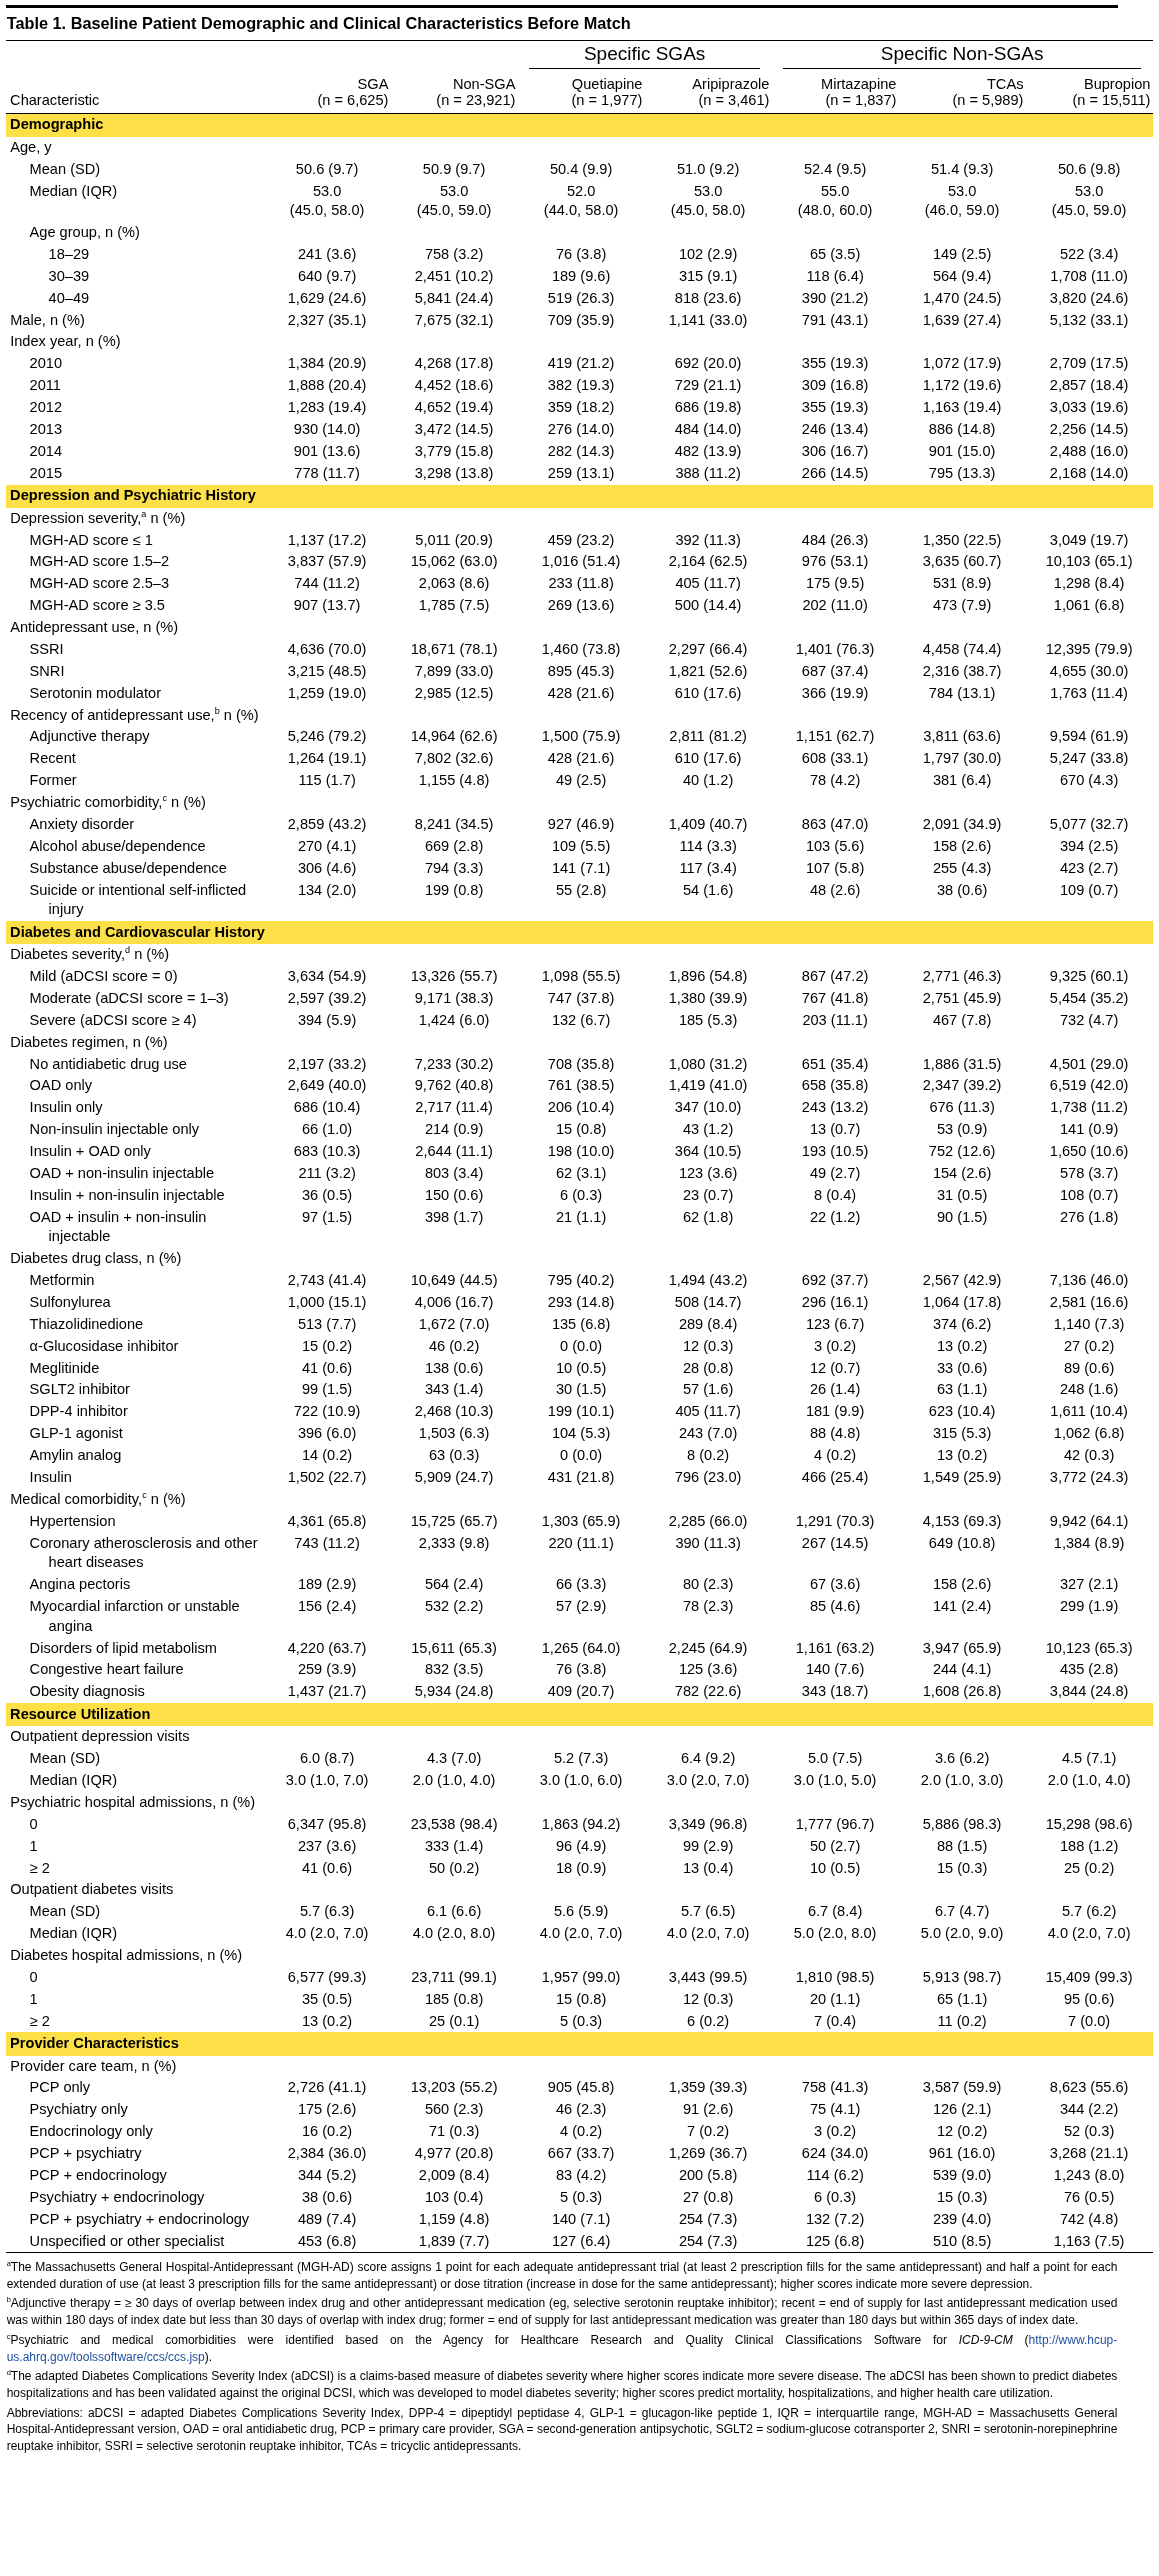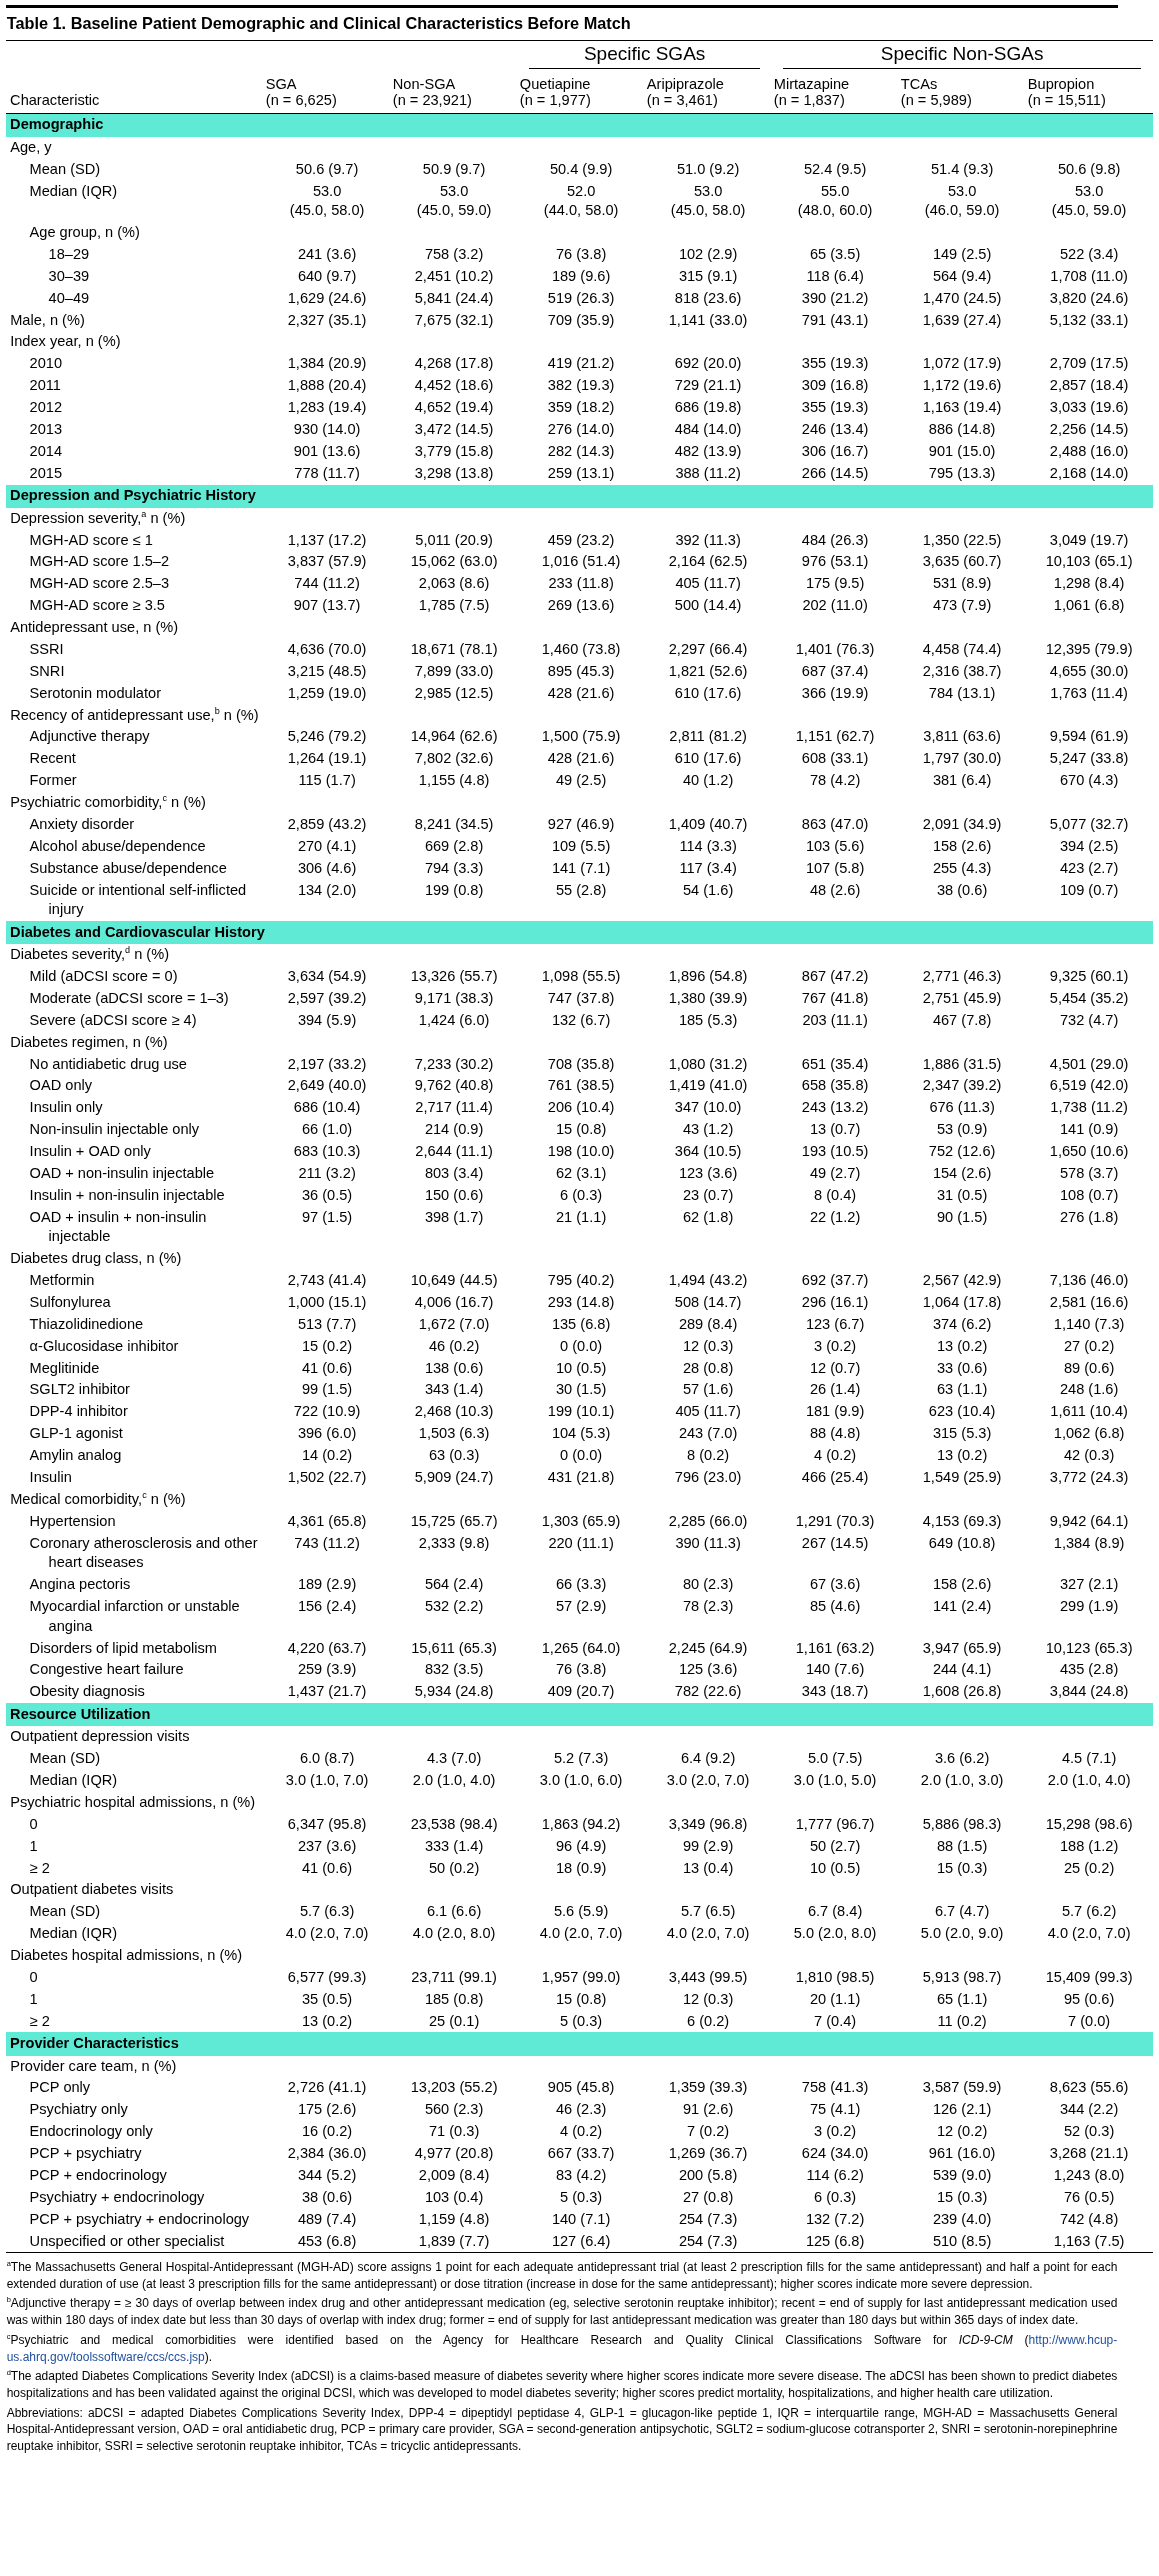--- a/index.html
+++ b/index.html
@@ -33,30 +33,30 @@
   }
   thead tr.cols th { border-bottom: 1.7px solid #000; }
   .grplab {
     text-align: center;
     border-bottom: 1.1px solid #000;
     padding-bottom: 3.4px;
     margin: 0 9px;
     font-size: 19px;
   }
   .char-h { text-align: left; padding-left: 4.5px; }
-  .val-h  { text-align: left; }
+  .val-h  { text-align: right; }
   tbody td {
     font-size: 14.6px;
     line-height: 1.35;
     vertical-align: top;
     padding: 1.1px 2.2px;
   }
   td.val { text-align: center; white-space: pre-line; }
   td.section {
-    background: #5eead4;
+    background: #fde047;
     font-weight: bold;
     padding: 1.7px 4.5px;
   }
   td.char.ind0 { padding-left: 23.6px;  text-indent: -19px; }
   td.char.ind1 { padding-left: 43px;  text-indent: -19px; }
   td.char.ind2 { padding-left: 62px; text-indent: -19px; }
   sup { font-size: 62%; vertical-align: super; line-height: 0; }
   .footnotes { padding-top: 5.6px; }
   p.fn {
     font-size: 12px;

